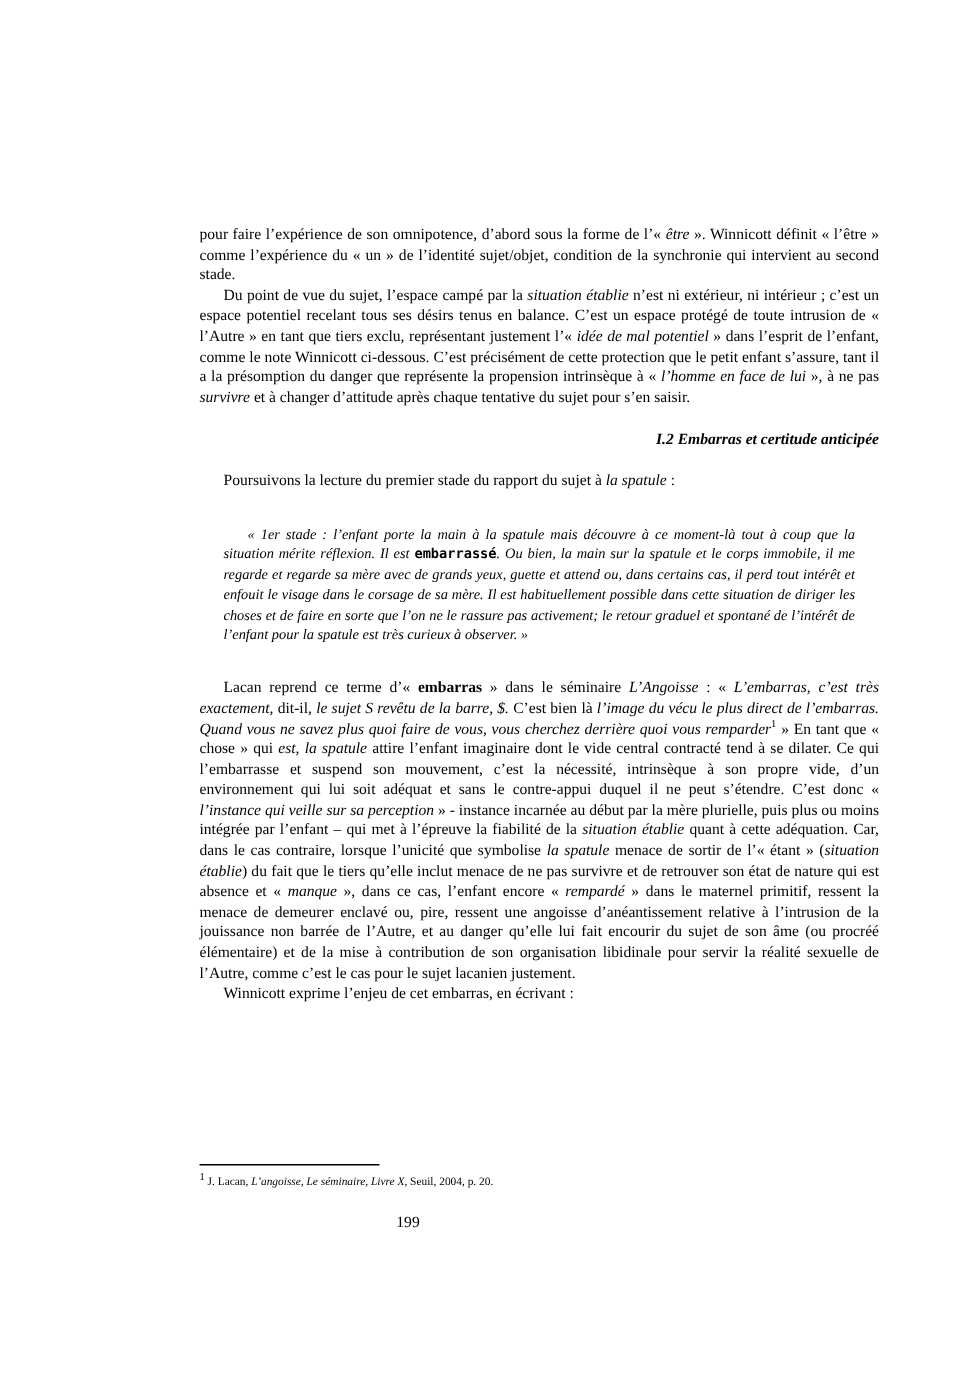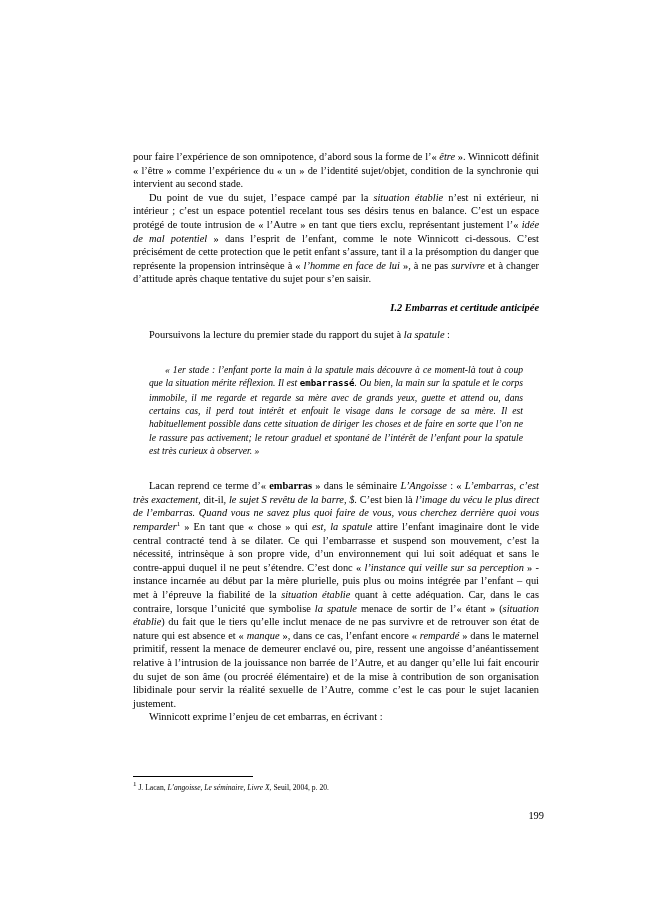--- a/index.html
+++ b/index.html
@@ -11,21 +11,21 @@
     height: 920px;
     background: #ffffff;
     font-family: "Liberation Serif", serif;
     color: #000000;
   }
   .page {
     position: relative;
     width: 650px;
     height: 920px;
     box-sizing: border-box;
-    padding: 150px 111px 0 133px;
+    padding: 150px 64px 0 133px;
   }
   .para {
     font-size: 10.4px;
     line-height: 13.6px;
     text-align: justify;
     margin: 0;
     text-indent: 16px;
     hyphens: auto;
   }
   .para.noindent {
@@ -74,21 +74,21 @@
     width: 384px;
     font-size: 7.6px;
     line-height: 10px;
     text-align: left;
   }
   .page-number {
     position: absolute;
     left: 0;
     top: 810px;
     width: 544px;
-    text-align: right;
+    text-align: center;
     font-size: 10.4px;
   }
 </style>
 </head>
 <body>
 
 <div class="page">
 
   <p class="para noindent"><span>pour faire l’expérience de son omnipotence, d’abord sous la forme de l’« </span><i>être</i><span> ». Winnicott définit « l’être » comme l’expérience du « un » de l’identité sujet/objet, condition de la synchronie qui intervient au second stade.</span></p>
   <p class="para"><span>Du point de vue du sujet, l’espace campé par la </span><i>situation établie</i><span> n’est ni extérieur, ni intérieur ; c’est un espace potentiel recelant tous ses désirs tenus en balance. C’est un espace protégé de toute intrusion de « l’Autre » en tant que tiers exclu, représentant justement l’« </span><i>idée de mal potentiel</i><span> » dans l’esprit de l’enfant, comme le note Winnicott ci-dessous. C’est précisément de cette protection que le petit enfant s’assure, tant il a la présomption du danger que représente la propension intrinsèque à « </span><i>l’homme en face de lui</i><span> », à ne pas </span><i>survivre</i><span> et à changer d’attitude après chaque tentative du sujet pour s’en saisir.</span></p>

